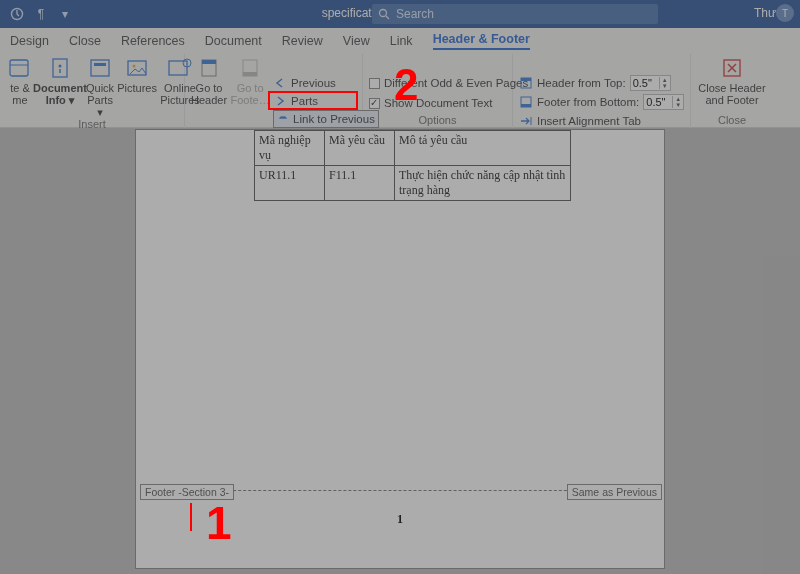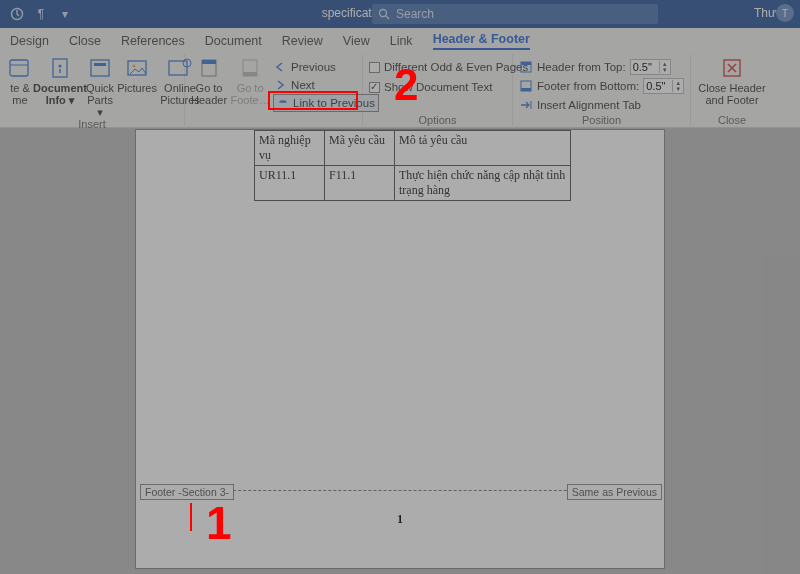--- a/index.html
+++ b/index.html
@@ -25,21 +25,21 @@
   .tab-item { cursor: pointer; }
   .tab-active { color: #2a6bd6; border-bottom: 2px solid #2a6bd6; padding-bottom: 2px; font-weight: 600;}
 
   .ribbon { position: absolute; left: 0; top: 54px; width: 800px; height: 74px; background: #f3f2f1; border-bottom: 1px solid #d0d0d0; display: flex; }
   .group { display: flex; flex-direction: column; justify-content: space-between; border-right: 1px solid #e0e0e0; height: 74px; padding: 2px 6px 0 6px; }
   .group-body { display: flex; gap: 4px; align-items: flex-start; flex: 1; }
   .group-label { text-align: center; font-size: 11px; color: #6a6a6a; padding-bottom: 2px; }
   .big-btn { display: flex; flex-direction: column; align-items: center; width: 44px; font-size: 11px; color: #3a3a3a; cursor: pointer; text-align: center; line-height: 1.1; gap: 2px;}
   .big-btn .ico { width: 28px; height: 24px; display:flex; align-items:center; justify-content:center;}
   .small-row { display: flex; align-items: center; gap: 4px; font-size: 11.5px; color: #3a3a3a; cursor: pointer; height: 18px; white-space: nowrap;}
-  .stack { display: flex; flex-direction: column; gap: 0px; }
+  .stack { display: flex; flex-direction: column; gap: 0px; margin-top: 16px; }
   .chk { width: 11px; height: 11px; border: 1px solid #888; display:inline-block; position:relative; background:#fff;}
   .chk.checked::after { content:"✓"; position:absolute; font-size:10px; top:-2px; left:0; color:#333;}
   .spin { display: inline-flex; align-items:center; border:1px solid #bbb; background:#fff; height:16px;}
   .spin input { border:none; width:28px; font-size:11px; padding:0 2px; background:transparent;}
   .spin .sp-btns { display:flex; flex-direction:column; border-left:1px solid #bbb;}
   .spin .sp-btns span { font-size:6px; line-height:6px; padding:0 2px; color:#555;}
 
   .workspace { position: absolute; left: 0; top: 128px; width: 800px; height: 446px; background: #bdbdbd; display:flex; justify-content:center;}
   .page { position: relative; margin-top: 2px; width: 528px; height: 438px; background: #ffffff; box-shadow: 0 0 0 1px #888;}
   .doc-table { position:absolute; left:118px; top:0; border-collapse:collapse; font-family: "Times New Roman", serif; font-size: 12px; color:#222;}
@@ -177,21 +177,21 @@
         <div class="small-row">
           <svg width="14" height="12">
               <path d="M9 2l-5 4 5 4" fill="none" stroke="#3a7bd5" stroke-width="1.5"></path>
             </svg>
           <span>Previous</span>
         </div>
         <div class="small-row">
           <svg width="14" height="12">
               <path d="M5 2l5 4-5 4" fill="none" stroke="#3a7bd5" stroke-width="1.5"></path>
             </svg>
-          <span>Next</span>
+          <span>Parts</span>
         </div>
         <div class="small-row" style="border:1px solid #888; background:#e6ecf5; padding:1px 3px;">
           <svg width="12" height="12">
               <path d="M3 6a2 2 0 014 0M5 6a2 2 0 014 0" fill="none" stroke="#3a7bd5" stroke-width="1.3"></path>
             </svg>
           <span>Link to Previous</span>
         </div>
       </div>
     </div>
   </div>

